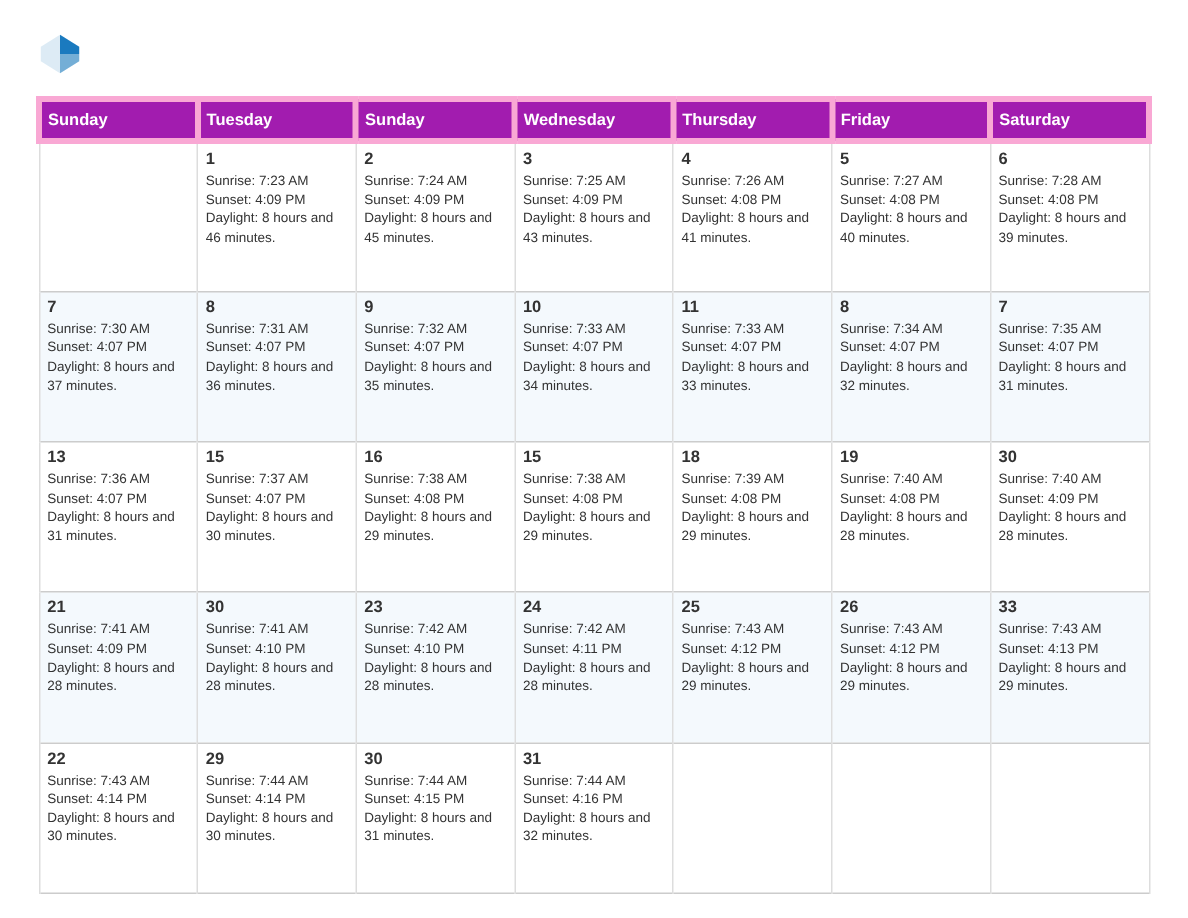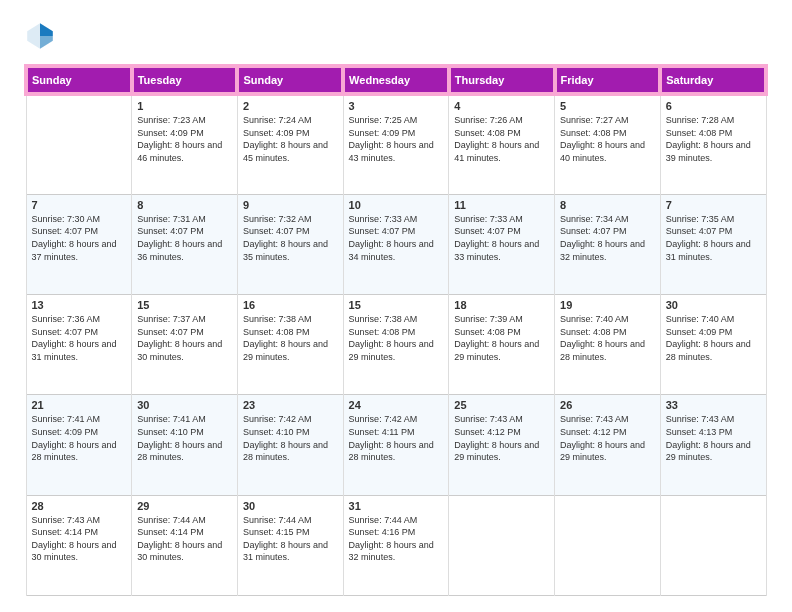--- a/index.html
+++ b/index.html
@@ -250,21 +250,21 @@
             <span class="day-number">26</span>
             <div class="day-info">Sunrise: 7:43 AM<br>Sunset: 4:12 PM<br>Daylight: 8 hours and 29 minutes.</div>
           </td>
           <td>
             <span class="day-number">33</span>
             <div class="day-info">Sunrise: 7:43 AM<br>Sunset: 4:13 PM<br>Daylight: 8 hours and 29 minutes.</div>
           </td>
         </tr>
         <tr>
           <td>
-            <span class="day-number">28</span>
+            <span class="day-number">22</span>
             <div class="day-info">Sunrise: 7:43 AM<br>Sunset: 4:14 PM<br>Daylight: 8 hours and 30 minutes.</div>
           </td>
           <td>
             <span class="day-number">29</span>
             <div class="day-info">Sunrise: 7:44 AM<br>Sunset: 4:14 PM<br>Daylight: 8 hours and 30 minutes.</div>
           </td>
           <td>
             <span class="day-number">30</span>
             <div class="day-info">Sunrise: 7:44 AM<br>Sunset: 4:15 PM<br>Daylight: 8 hours and 31 minutes.</div>
           </td>

